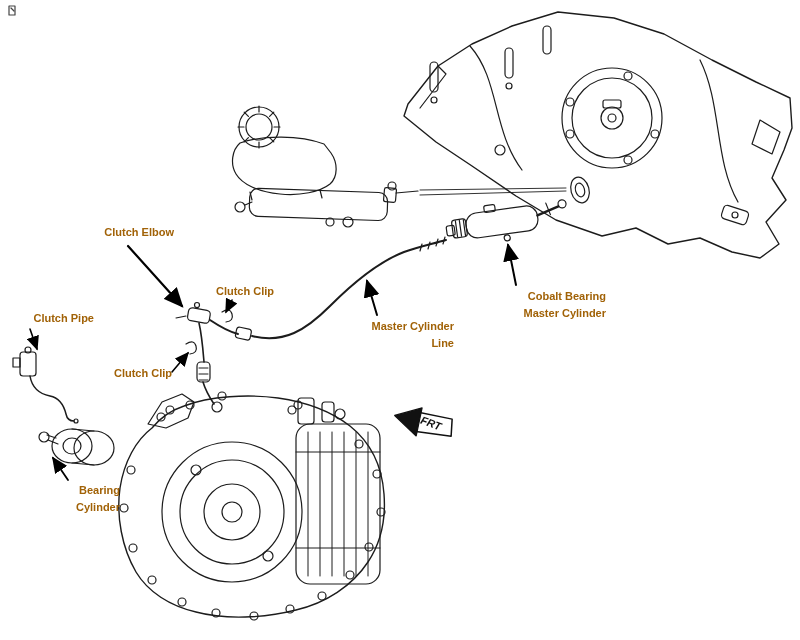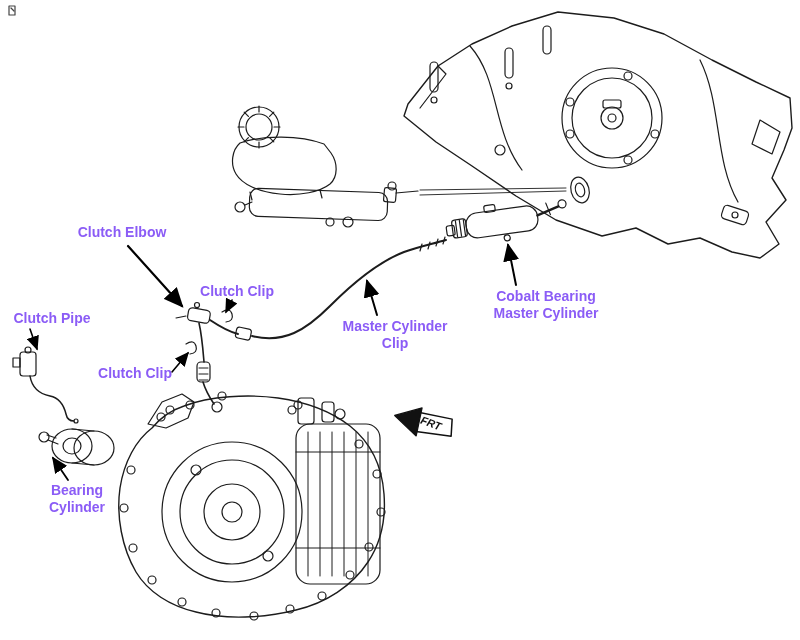--- a/index.html
+++ b/index.html
@@ -3,22 +3,22 @@
 <meta charset="utf-8">
 <style>
   * { margin:0; padding:0; box-sizing:border-box; }
   html,body { width:800px; height:640px; background:#ffffff; overflow:hidden; }
   #stage {
     position:relative; width:800px; height:640px; background:#ffffff;
     font-family:"Liberation Sans", sans-serif;
   }
   #artwork { position:absolute; left:0; top:0; width:800px; height:640px; }
   .lbl {
-    position:absolute; font-weight:bold; font-size:14px; line-height:17px;
-    color:#8b5cf6; text-align:center; white-space:nowrap;
+    position:absolute; font-weight:bold; font-size:11px; line-height:17px;
+    color:#a16207; text-align:right; white-space:nowrap;
   }
 </style>
 </head>
 <body>
 
 <div id="stage">
 
   <svg id="artwork" viewBox="0 0 800 640" xmlns="http://www.w3.org/2000/svg" stroke="#1c1c1c" fill="none" stroke-width="1.2" stroke-linecap="round" stroke-linejoin="round">
 
     <defs>
@@ -222,21 +222,21 @@
   <div class="lbl" style="left:70px; top:224px; width:104px">Clutch Elbow</div>
 
   <div class="lbl" style="left:200px; top:283px; width:74px">Clutch Clip</div>
 
   <div class="lbl" style="left:10px; top:310px; width:84px">Clutch Pipe</div>
 
   <div class="lbl" style="left:98px; top:365px; width:74px">Clutch Clip</div>
 
   <div class="lbl" style="left:336px; top:318px; width:118px">
     <div>Master Cylinder</div>
-    <div>Clip</div>
+    <div>Line</div>
   </div>
 
   <div class="lbl" style="left:486px; top:288px; width:120px">
     <div>Cobalt Bearing</div>
     <div>Master Cylinder</div>
   </div>
 
   <div class="lbl" style="left:34px; top:482px; width:86px">
     <div>Bearing</div>
     <div>Cylinder</div>

